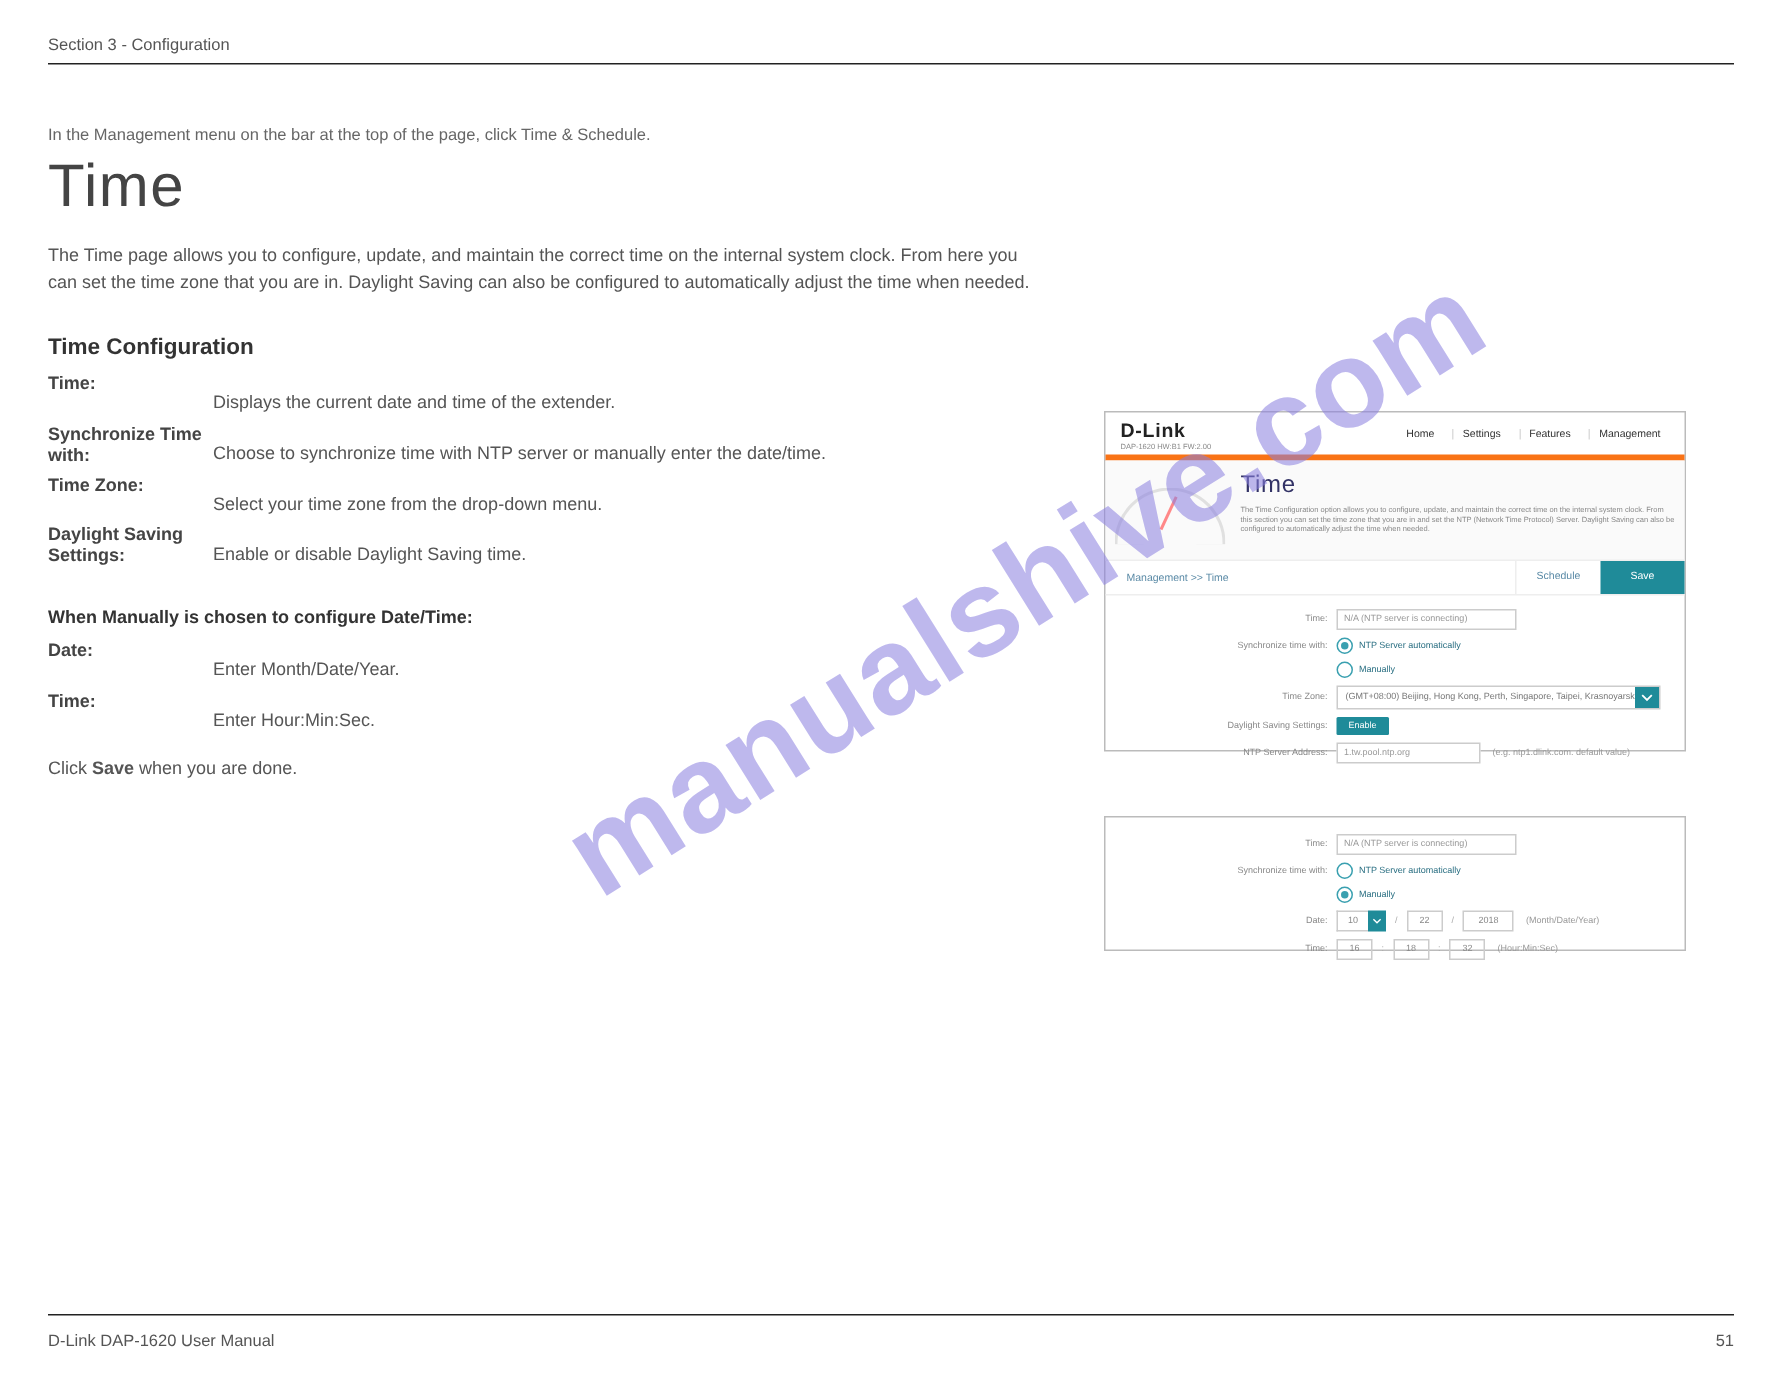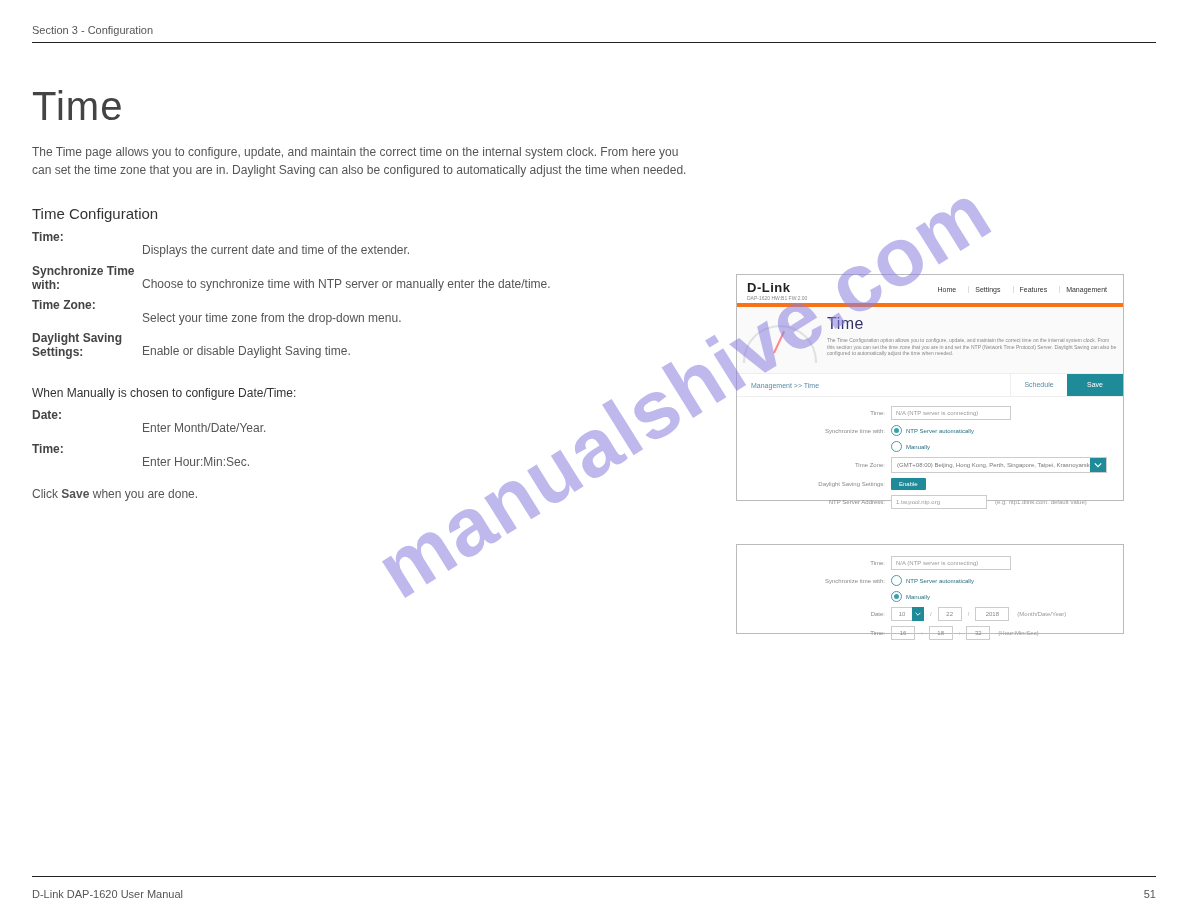--- a/index.html
+++ b/index.html
@@ -8,21 +8,21 @@
   .hairline { border-top:1px solid #222; height:1px; }
   .footer-row { position:absolute; left:32px; right:32px; bottom:18px; display:flex; justify-content:space-between; font-size:11px; color:#555;align-items:flex-end; }
   .footer-hairline { position:absolute; left:32px; right:32px; bottom:40px; border-top:1px solid #222; height:1px; }
 
   .content { position:relative; margin-top:40px; }
   .leftcol { width:680px; }
   .section-nav { font-size:11px; color:#666; margin-bottom:6px; }
   h2.title { font-size:40px; font-weight:300; color:#444; margin:2px 0 14px 0; letter-spacing:1px; }
   .intro { font-size:12px; color:#555; line-height:1.5; max-width:660px; }
 
-  .sub-h { font-size:15px; font-weight:400; color:#333; margin:26px 0 8px 0; }
+  .sub-h { font-size:15px; font-weight:700; color:#333; margin:26px 0 8px 0; }
   .kv { display:flex; margin:5px 0; font-size:12px; color:#444; }
   .kv .k { width:110px; font-weight:700; flex:0 0 110px; }
   .kv .v { flex:1; color:#555; line-height:1.4; max-width:540px;margin-top:12px; }
   .note { font-size:12px; color:#555; margin-top:16px; }
   .note b { font-weight:700; }
 
   
   .watermark { position:absolute; left:300px; top:260px; font-size:82px; font-weight:600; color:#8a7fe0; opacity:0.55; transform:rotate(-32deg); transform-origin:center; white-space:nowrap; letter-spacing:1px; pointer-events:none; z-index:5; }
 
   
@@ -81,20 +81,21 @@
 
 <div class="page">
   <div class="header-row">
     <span>Section 3 - Configuration</span>
     <span></span>
   </div>
   <div class="hairline"></div>
 
   <div class="content">
     <div class="leftcol">
+      <div class="section-nav">In the Management menu on the bar at the top of the page, click Time &amp; Schedule.</div>
       <h2 class="title">Time</h2>
       <div class="intro">The Time page allows you to configure, update, and maintain the correct time on the internal system clock. From here you can set the time zone that you are in. Daylight Saving can also be configured to automatically adjust the time when needed.</div>
 
       <div class="sub-h">Time Configuration</div>
 
       <div class="kv">
         <div class="k">Time:</div>
         <div class="v">Displays the current date and time of the extender.</div>
       </div>
       <div class="kv">

